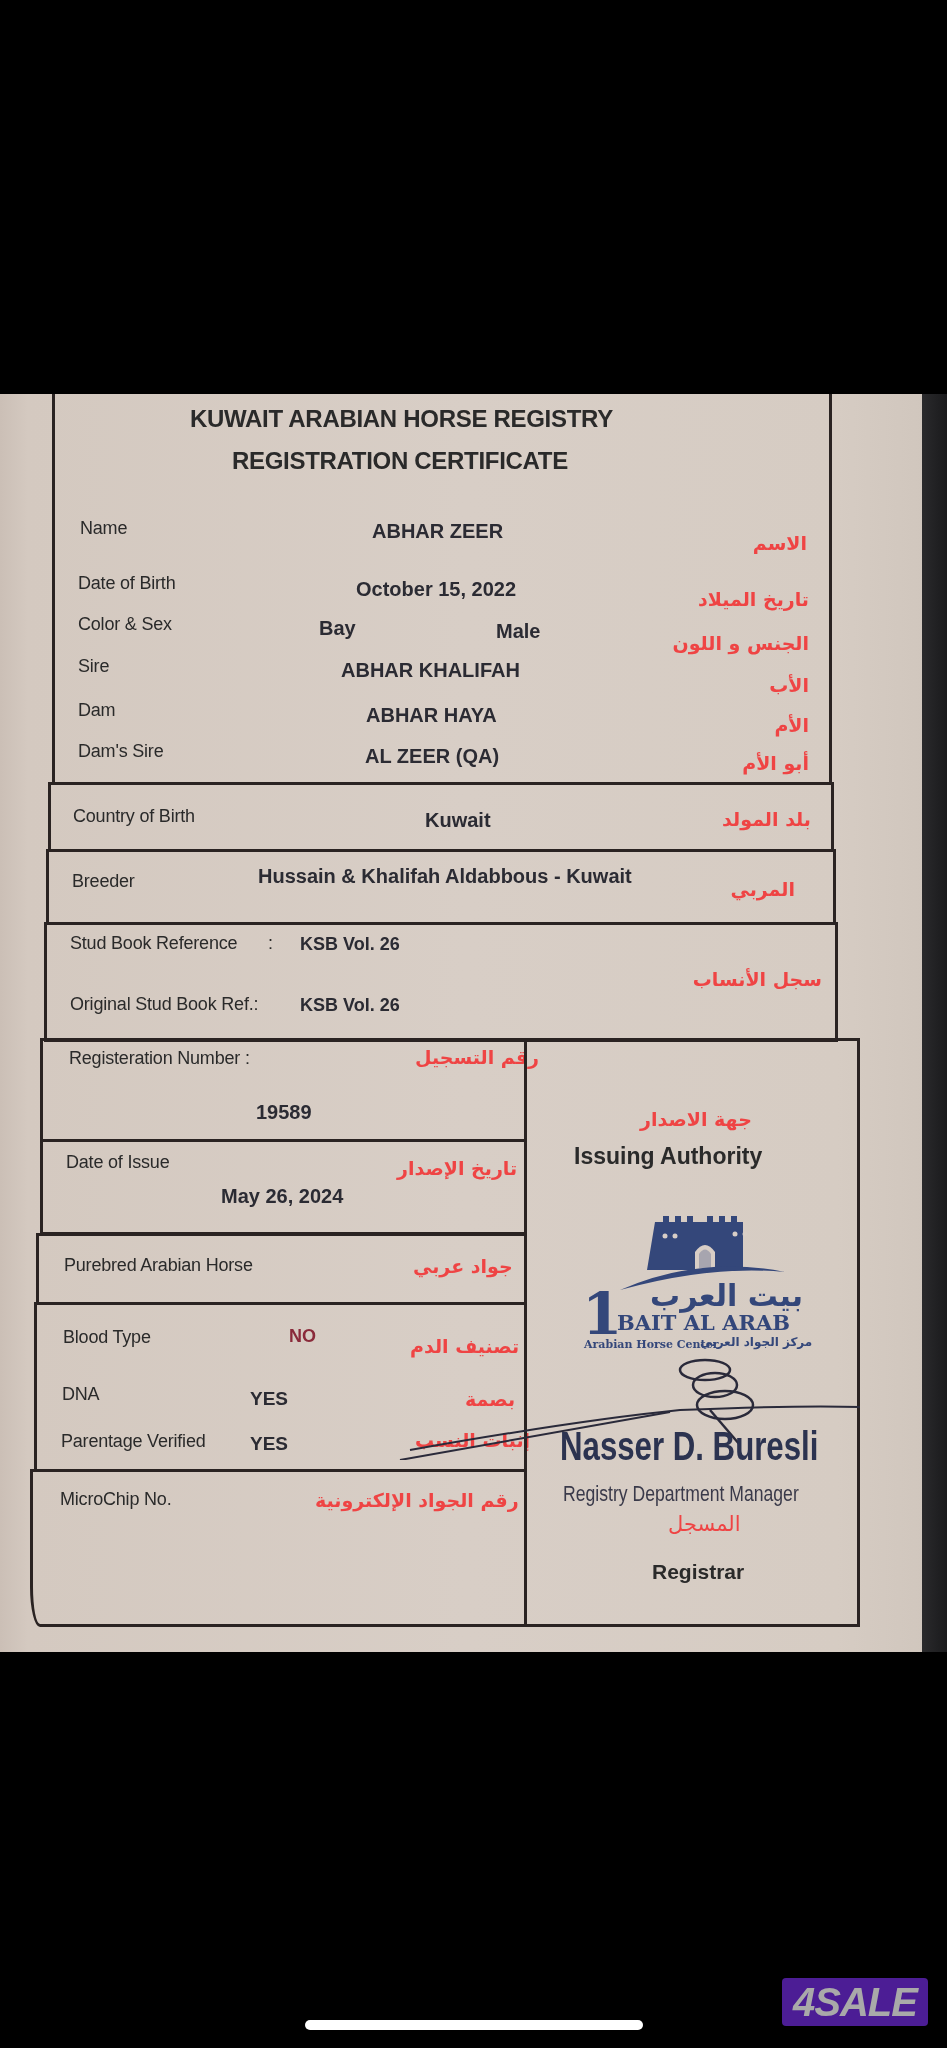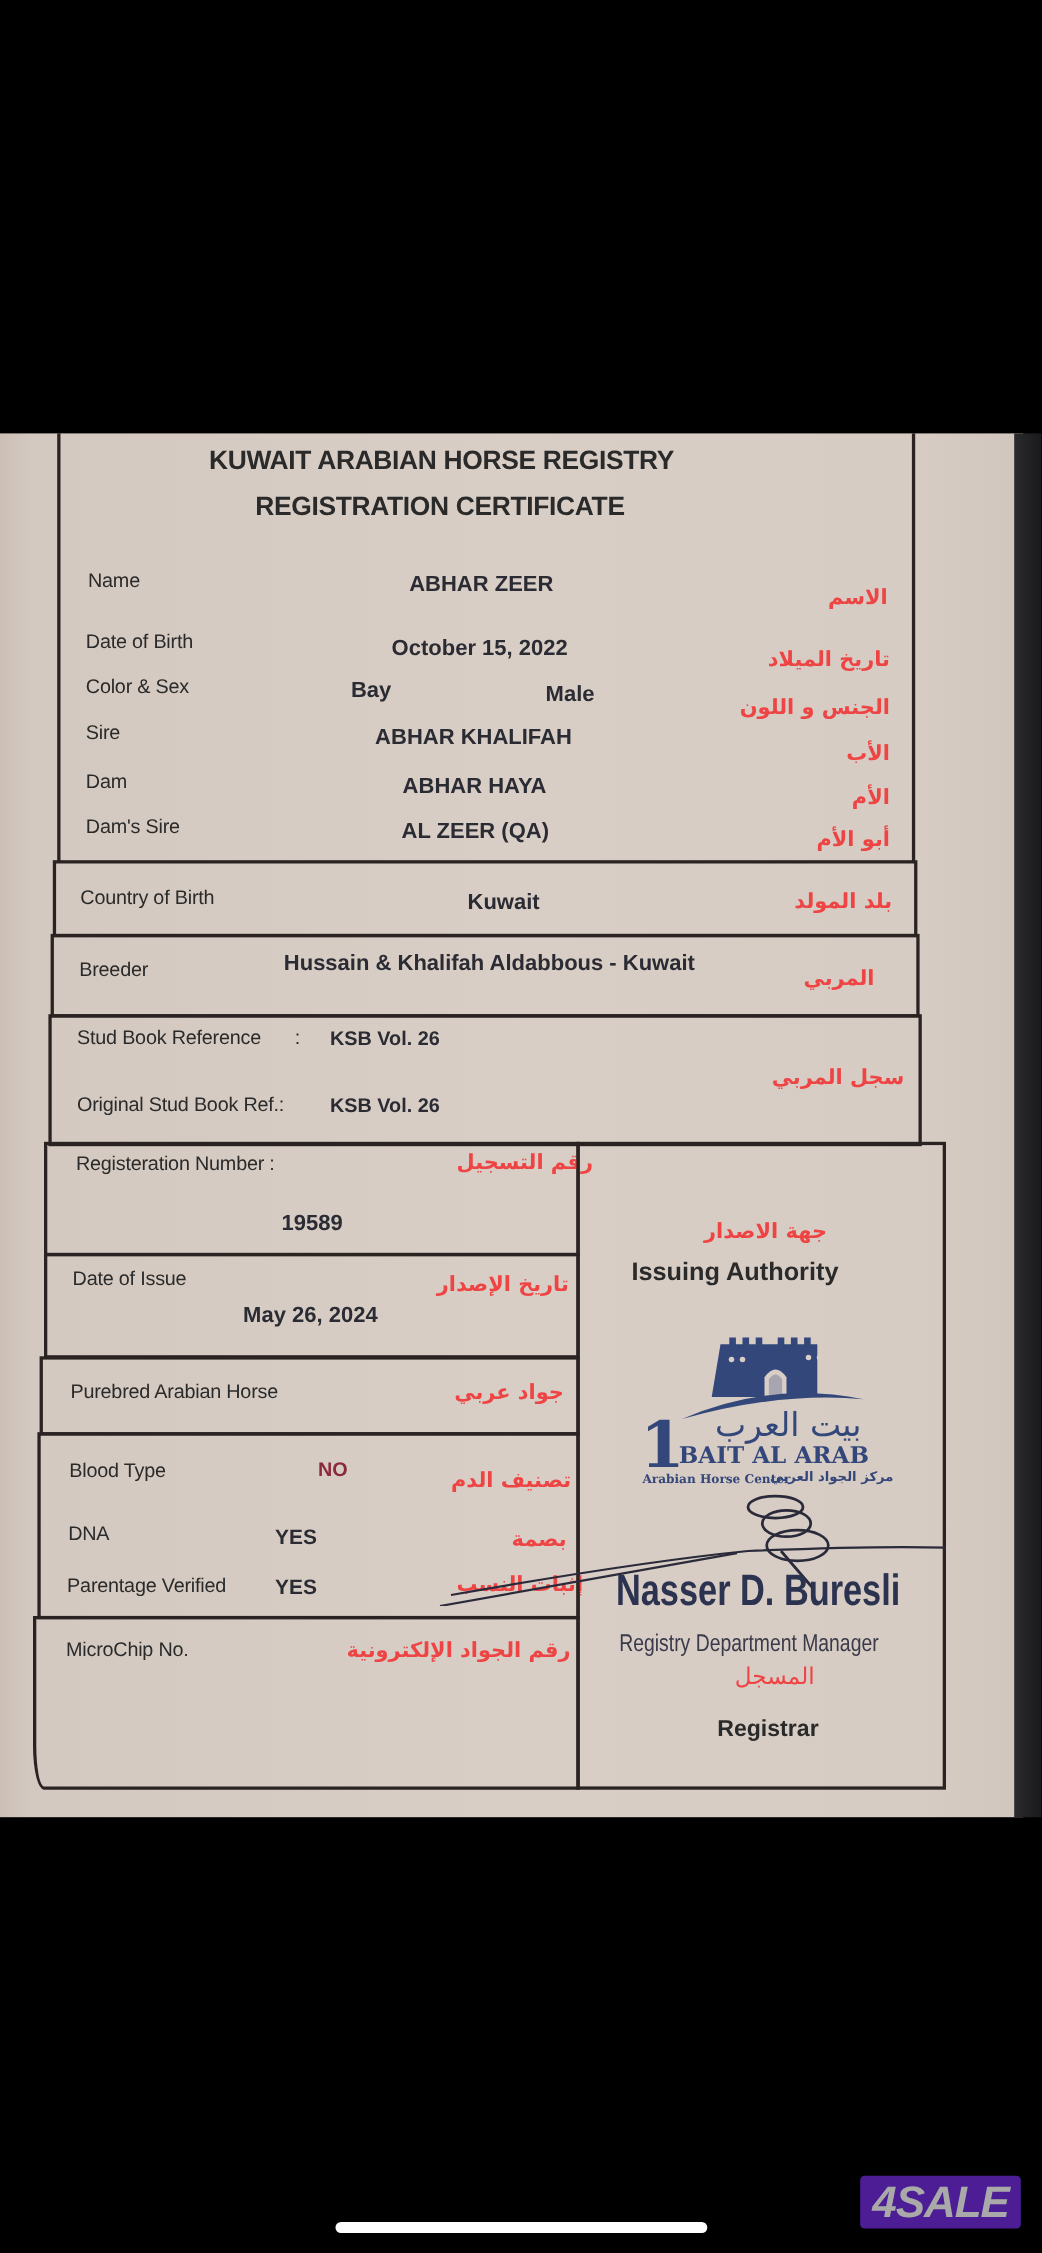--- a/index.html
+++ b/index.html
@@ -74,21 +74,21 @@
 
 <div class="box" style="left:46px;top:849px;width:790px;height:76px;"></div>
 <div class="t lbl" style="left:72px;top:871px;">Breeder</div>
 <div class="t val" style="left:258px;top:865px;">Hussain &amp; Khalifah Aldabbous - Kuwait</div>
 <div class="t ar" style="right:152px;top:878px;text-align:right;">المربي</div>
 
 <div class="box" style="left:44px;top:922px;width:794px;height:120px;"></div>
 <div class="t lbl" style="left:70px;top:933px;">Stud Book Reference</div>
 <div class="t lbl" style="left:268px;top:933px;">:</div>
 <div class="t val" style="left:300px;top:934px;font-size:18px;">KSB Vol. 26</div>
-<div class="t ar" style="right:125px;top:968px;">سجل المربي</div>
+<div class="t ar" style="right:125px;top:968px;">سجل الأنساب</div>
 <div class="t lbl" style="left:70px;top:994px;">Original Stud Book Ref.:</div>
 <div class="t val" style="left:300px;top:995px;font-size:18px;">KSB Vol. 26</div>
 
 <div class="box" style="left:40px;top:1038px;width:487px;height:104px;"></div>
 <div class="t lbl" style="left:69px;top:1048px;">Registeration Number :</div>
 <div class="t ar" style="left:415px;top:1046px;">رقم التسجيل</div>
 <div class="t val" style="left:256px;top:1101px;">19589</div>
 
 <div class="box" style="left:40px;top:1139px;width:487px;height:96px;"></div>
 <div class="t lbl" style="left:66px;top:1152px;">Date of Issue</div>
@@ -123,21 +123,21 @@
   <path d="M55 12 h8 v-6 h6 v6 h6 v-6 h6 v6 h6 v-6 h6 v6 h14 v-6 h6 v6 h6 v-6 h6 v6 h6 v-6 h6 v6 h6 v48 h-96 z" fill="#34477a"></path>
   <path d="M95 60 v-18 q10 -14 20 0 v18 z" fill="#d8cec6"></path>
   <path d="M99 58 v-14 q6 -9 12 0 v14 z" fill="#34477a" opacity="0.3"></path>
   <circle cx="65" cy="26" r="2.5" fill="#d8cec6"></circle>
     <circle cx="75" cy="26" r="2.5" fill="#d8cec6"></circle>
   <circle cx="135" cy="24" r="2.5" fill="#d8cec6"></circle>
     <circle cx="145" cy="24" r="2.5" fill="#d8cec6"></circle>
   <path d="M20 80 Q100 45 185 62 Q110 55 20 80 z" fill="#34477a"></path>
 </svg>
 <div class="t logo-blue" style="left:582px;top:1280px;font-size:58px;font-weight:bold;font-family:'DejaVu Serif',serif;">1</div>
-<div class="t logo-blue" style="left:650px;top:1278px;font-size:30px;font-weight:normal;direction:rtl;font-family:'DejaVu Sans',sans-serif;">بيت العرب</div>
+<div class="t logo-blue" style="left:650px;top:1278px;font-size:30px;font-weight:bold;direction:rtl;font-family:'DejaVu Sans',sans-serif;">بيت العرب</div>
 <div class="t logo-blue" style="left:617px;top:1310px;font-size:21px;font-weight:bold;font-family:'DejaVu Serif',serif;">BAIT AL ARAB</div>
 <div class="t logo-blue" style="left:584px;top:1338px;font-size:11px;font-weight:bold;font-family:'DejaVu Serif',serif;">Arabian Horse Center</div>
 <div class="t logo-blue" style="left:700px;top:1335px;font-size:12px;font-weight:bold;direction:rtl;font-family:'DejaVu Sans',sans-serif;">مركز الجواد العربي</div>
 
 <svg style="position:absolute;left:380px;top:1350px;" width="480" height="110" viewBox="0 0 480 110">
   <path d="M30 100 Q200 70 300 60 Q420 55 480 57" stroke="#2a2a3a" stroke-width="2" fill="none"></path>
   <path d="M20 110 Q160 85 290 62" stroke="#2a2a3a" stroke-width="2" fill="none"></path>
   <ellipse cx="325" cy="20" rx="25" ry="10" stroke="#2a2a3a" stroke-width="2.5" fill="none"></ellipse>
   <ellipse cx="335" cy="35" rx="22" ry="12" stroke="#2a2a3a" stroke-width="2.5" fill="none"></ellipse>
   <ellipse cx="345" cy="55" rx="28" ry="14" stroke="#2a2a3a" stroke-width="2.5" fill="none"></ellipse>

